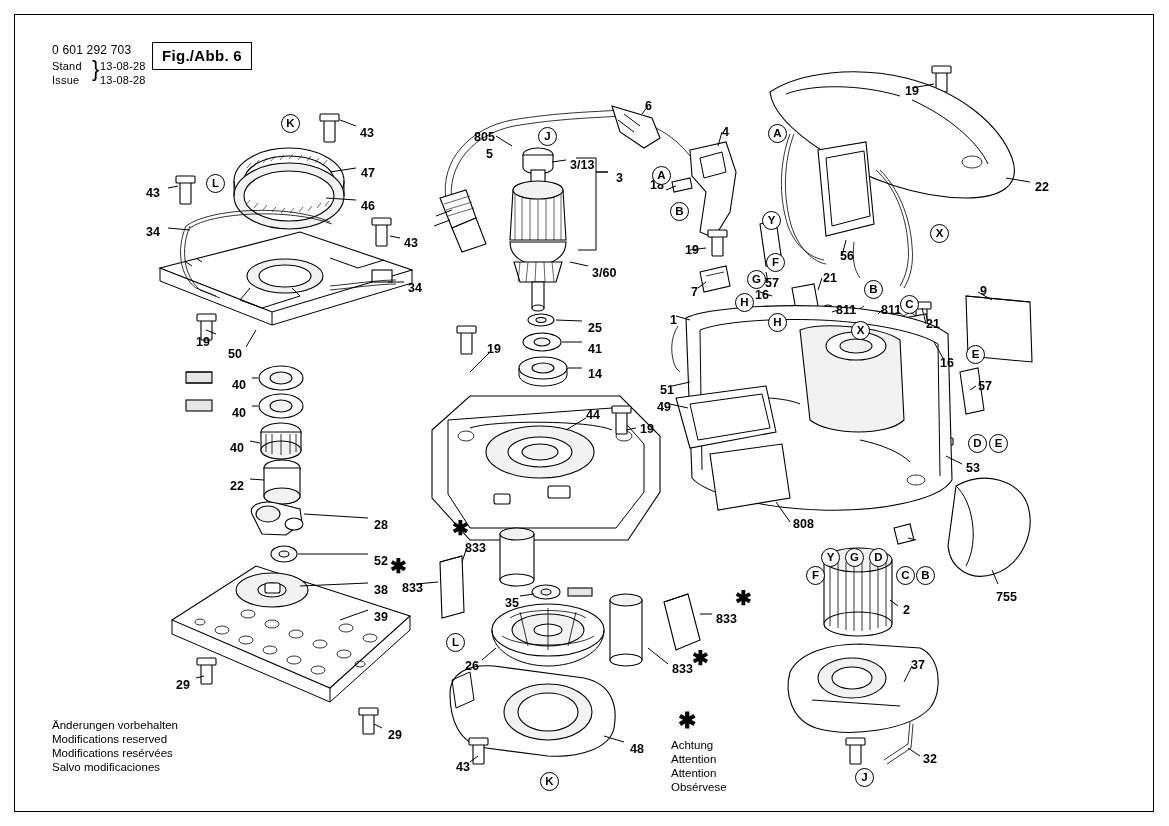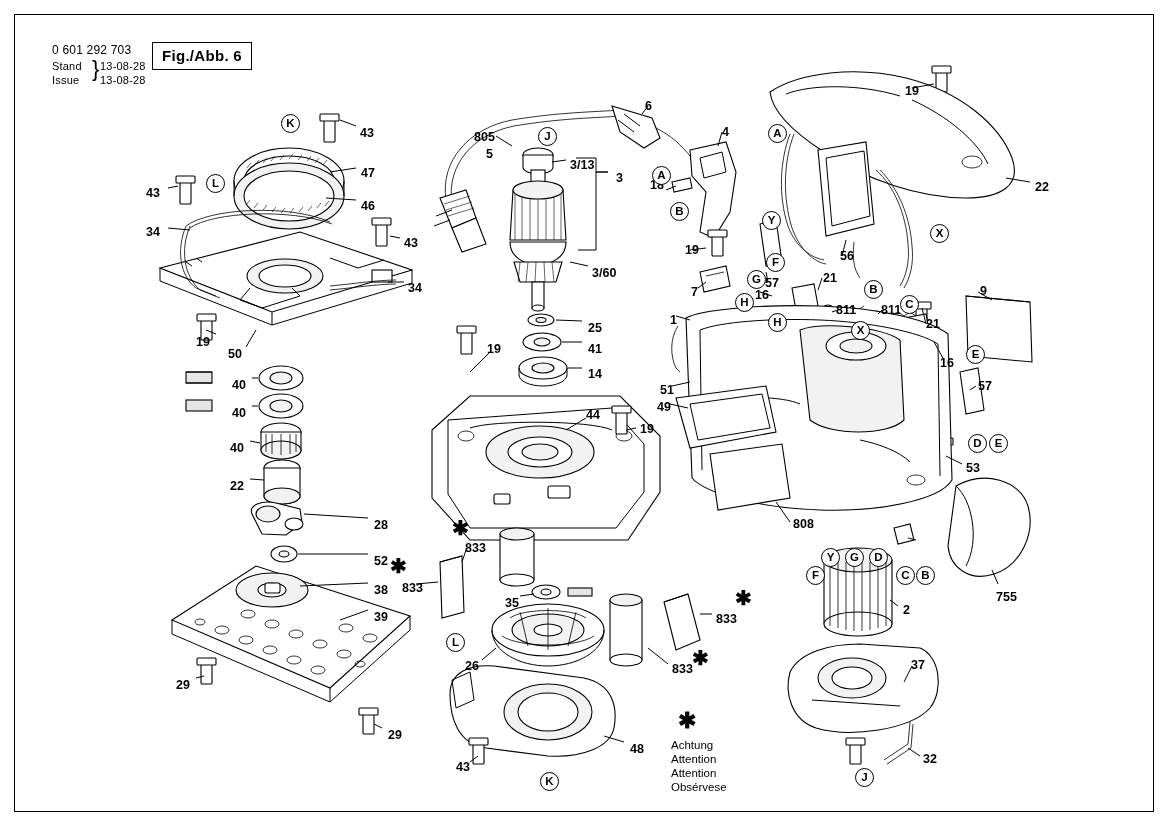--- a/index.html
+++ b/index.html
@@ -470,19 +470,23 @@
       <div class="cir" style="left: 446px; top: 633px;">L</div>
       <div class="cir" style="left: 540px; top: 772px;">K</div>
     </div>
   <div id="stars-layer">
       <div class="star" style="left: 452px; top: 518px;">✱</div>
       <div class="star" style="left: 390px; top: 556px;">✱</div>
       <div class="star" style="left: 735px; top: 588px;">✱</div>
       <div class="star" style="left: 692px; top: 648px;">✱</div>
     </div>
 
+  <div class="foot" id="foot-left">Änderungen vorbehalten
+Modifications reserved
+Modifications resérvées
+Salvo modificaciones</div>
   <div class="foot" id="foot-star">✱</div>
   <div class="foot" id="foot-att">Achtung
 Attention
 Attention
 Obsérvese</div>
 
 </div>
 
 </body></html>

